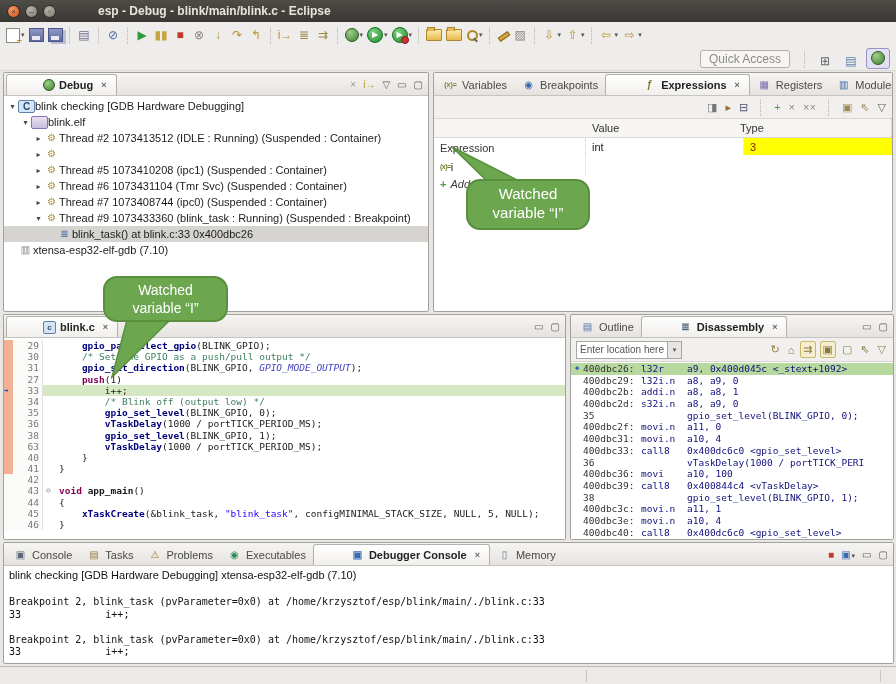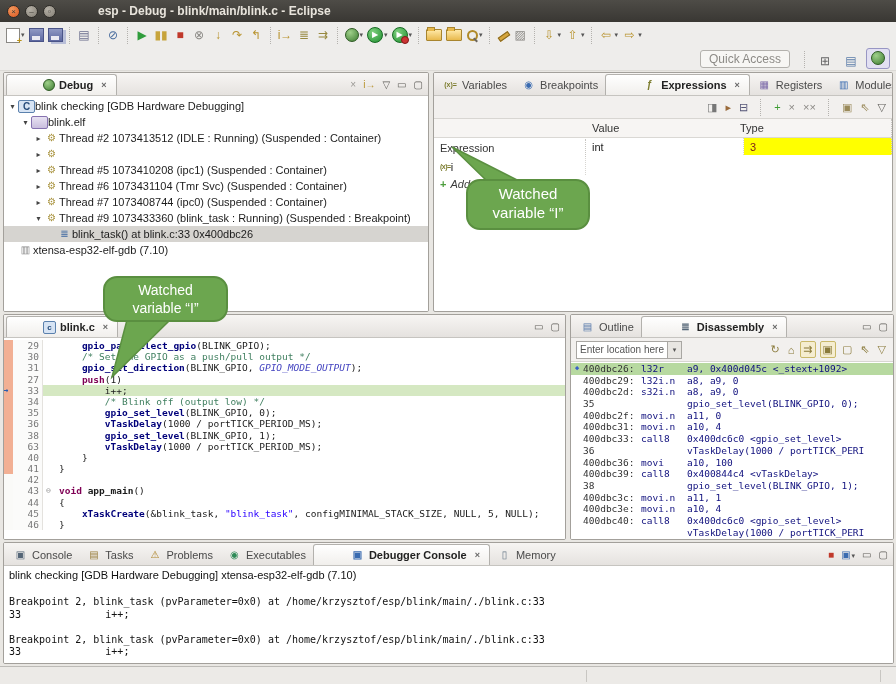--- a/index.html
+++ b/index.html
@@ -466,20 +466,21 @@
         <span class="disico toggled">⇉</span>
         <span class="disico toggled">▣</span>
         <span class="disico">▢</span>
         <span class="disico">⇖</span>
         <span class="disico">▽</span>
       </span>
   </div>
   <div class="disbody" id="disasm-body">
       <div class="drow hl"><span class="pccol">◆</span><span class="daddr">400dbc26:</span><span class="dmnem">l32r</span><span>a9, 0x400d045c &lt;_stext+1092&gt;</span></div>
       <div class="drow"><span class="pccol"></span><span class="daddr">400dbc29:</span><span class="dmnem">l32i.n</span><span>a8, a9, 0</span></div>
+      <div class="drow"><span class="pccol"></span><span class="daddr">400dbc2b:</span><span class="dmnem">addi.n</span><span>a8, a8, 1</span></div>
       <div class="drow"><span class="pccol"></span><span class="daddr">400dbc2d:</span><span class="dmnem">s32i.n</span><span>a8, a9, 0</span></div>
       <div class="drow"><span class="pccol"></span><span class="daddr">35</span><span class="dsrcpad"></span><span>gpio_set_level(BLINK_GPIO, 0);</span></div>
       <div class="drow"><span class="pccol"></span><span class="daddr">400dbc2f:</span><span class="dmnem">movi.n</span><span>a11, 0</span></div>
       <div class="drow"><span class="pccol"></span><span class="daddr">400dbc31:</span><span class="dmnem">movi.n</span><span>a10, 4</span></div>
       <div class="drow"><span class="pccol"></span><span class="daddr">400dbc33:</span><span class="dmnem">call8</span><span>0x400dc6c0 &lt;gpio_set_level&gt;</span></div>
       <div class="drow"><span class="pccol"></span><span class="daddr">36</span><span class="dsrcpad"></span><span>vTaskDelay(1000 / portTICK_PERI</span></div>
       <div class="drow"><span class="pccol"></span><span class="daddr">400dbc36:</span><span class="dmnem">movi</span><span>a10, 100</span></div>
       <div class="drow"><span class="pccol"></span><span class="daddr">400dbc39:</span><span class="dmnem">call8</span><span>0x400844c4 &lt;vTaskDelay&gt;</span></div>
       <div class="drow"><span class="pccol"></span><span class="daddr">38</span><span class="dsrcpad"></span><span>gpio_set_level(BLINK_GPIO, 1);</span></div>
       <div class="drow"><span class="pccol"></span><span class="daddr">400dbc3c:</span><span class="dmnem">movi.n</span><span>a11, 1</span></div>

